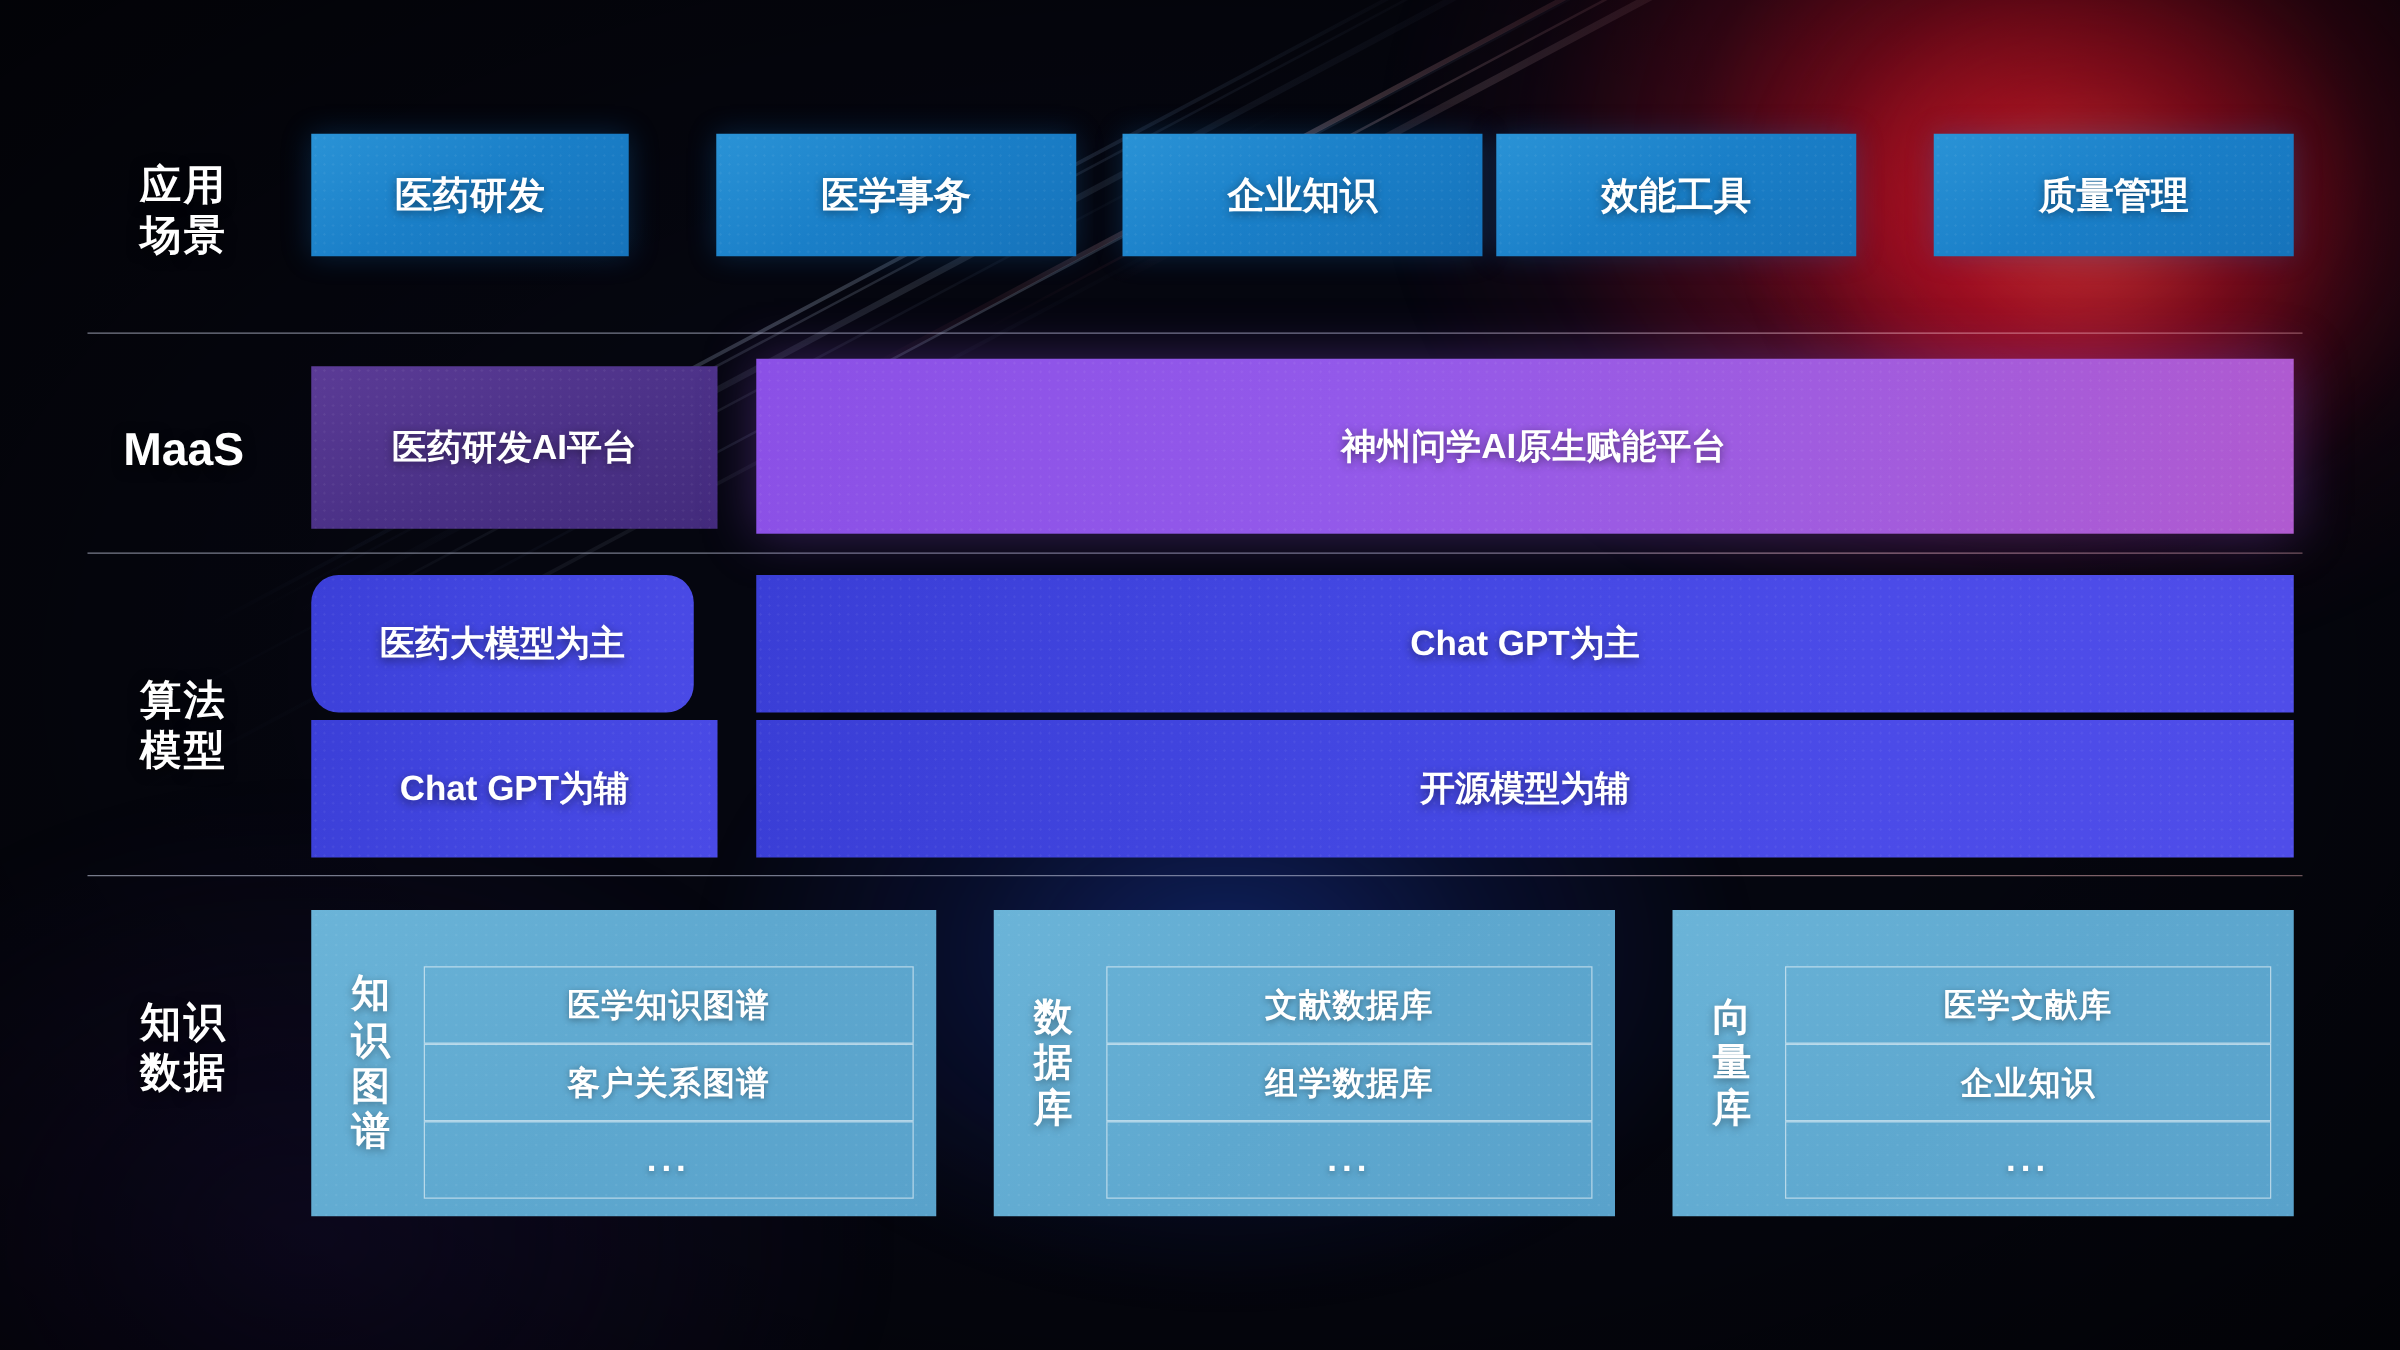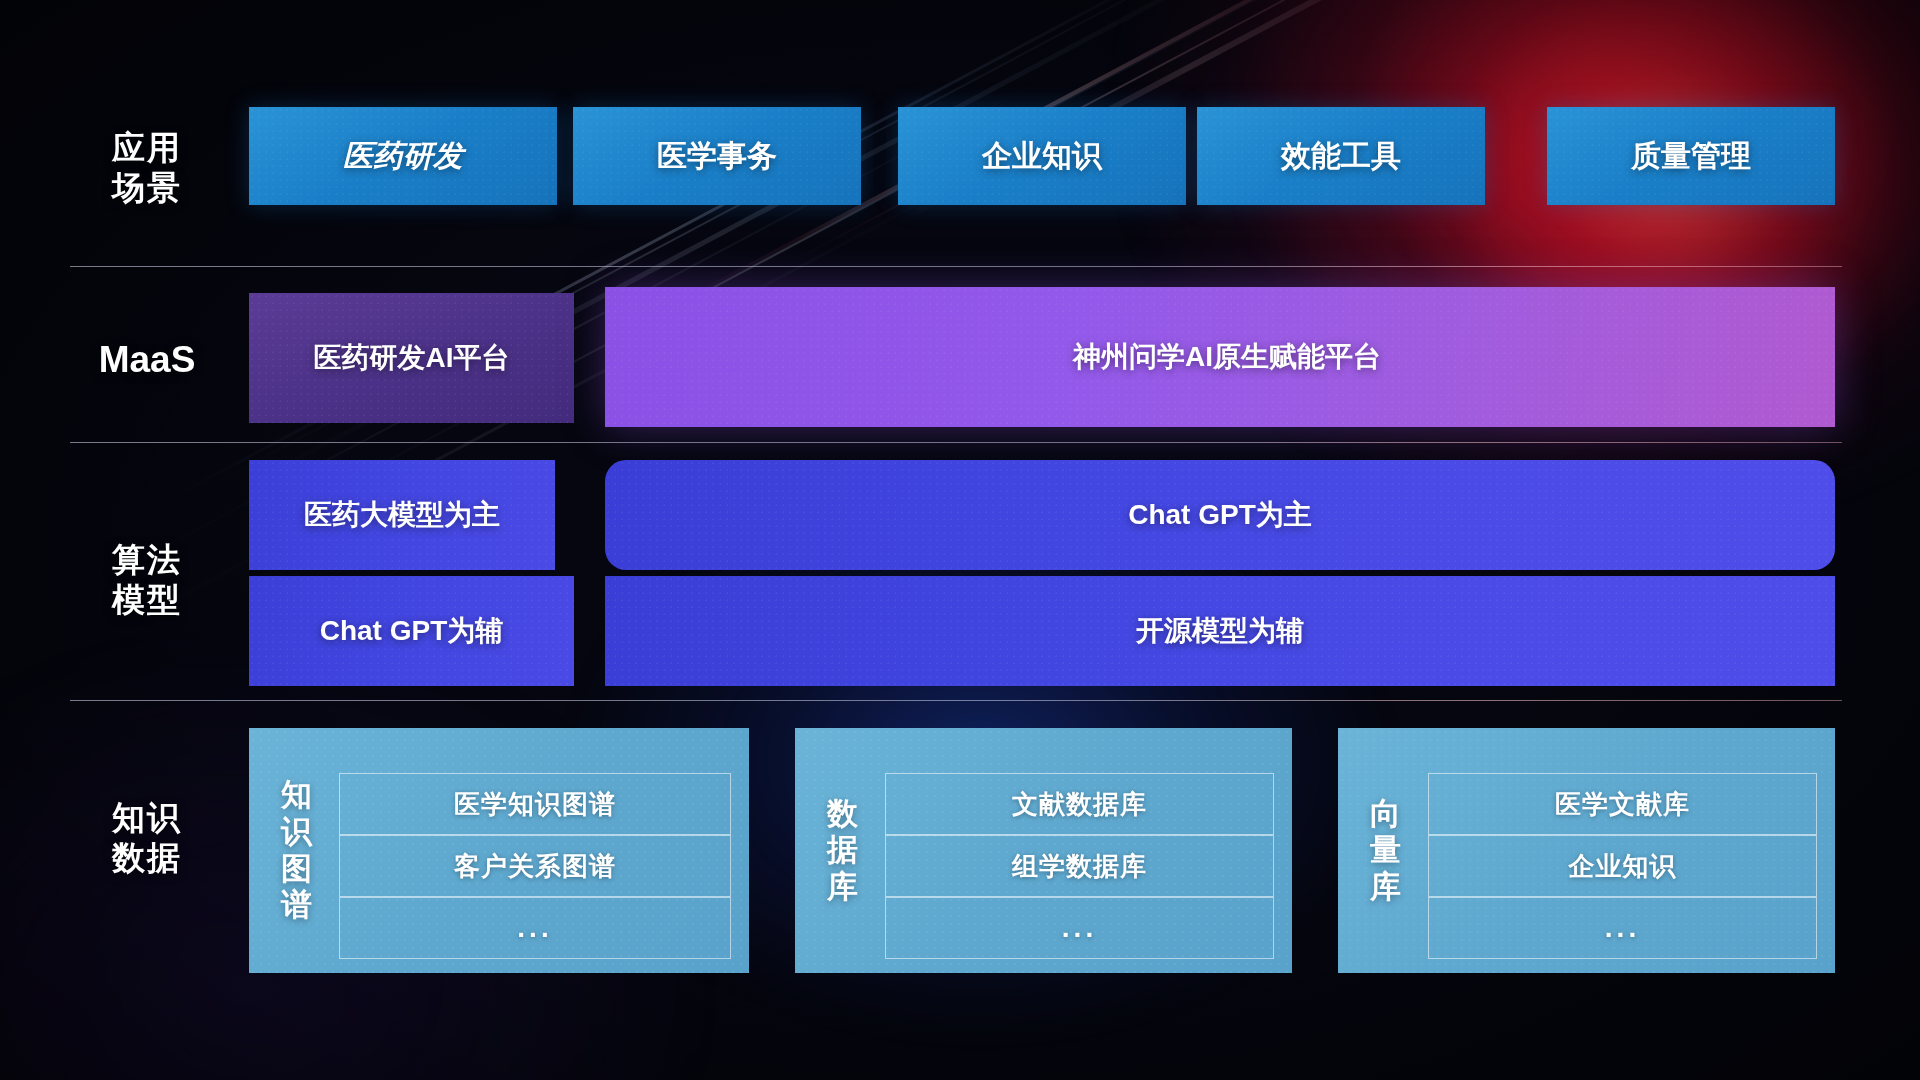--- a/index.html
+++ b/index.html
@@ -232,21 +232,21 @@
   <div class="rowlabel" style="top:540px;">
     <div>算法</div>
     <div>模型</div>
   </div>
 
   <div class="rowlabel" style="top:798px;">
     <div>知识</div>
     <div>数据</div>
   </div>
 
-  <div class="card app-card" style="left:249px; width:308px;font-style:italic;">
+  <div class="card app-card" style="left:249px; width:254px;">
     <div class="dots"></div>
       <span>医药研发</span>
   </div>
   <div class="card app-card" style="left:573px; width:288px;">
     <div class="dots"></div>
       <span>医学事务</span>
   </div>
   <div class="card app-card" style="left:898px; width:288px;">
     <div class="dots"></div>
       <span>企业知识</span>
@@ -262,25 +262,25 @@
 
   <div class="card maas-left" style="left:249px; width:325px;">
     <div class="dots"></div>
       <span>医药研发AI平台</span>
   </div>
   <div class="card maas-right" style="left:605px; width:1230px;">
     <div class="dots"></div>
       <span>神州问学AI原生赋能平台</span>
   </div>
 
-  <div class="card algo-card" style="left:249px; width:306px; top:460px;">
+  <div class="card algo-card" style="left:249px; width:306px; top:460px;border-radius:22px;">
     <div class="dots"></div>
       <span>医药大模型为主</span>
   </div>
-  <div class="card algo-card wide" style="left:605px; width:1230px; top:460px;border-radius:21px;">
+  <div class="card algo-card wide" style="left:605px; width:1230px; top:460px;">
     <div class="dots"></div>
       <span>Chat GPT为主</span>
   </div>
 
   <div class="card algo-card" style="left:249px; width:325px; top:576px;">
     <div class="dots"></div>
       <span>Chat GPT为辅</span>
   </div>
   <div class="card algo-card wide" style="left:605px; width:1230px; top:576px;">
     <div class="dots"></div>

